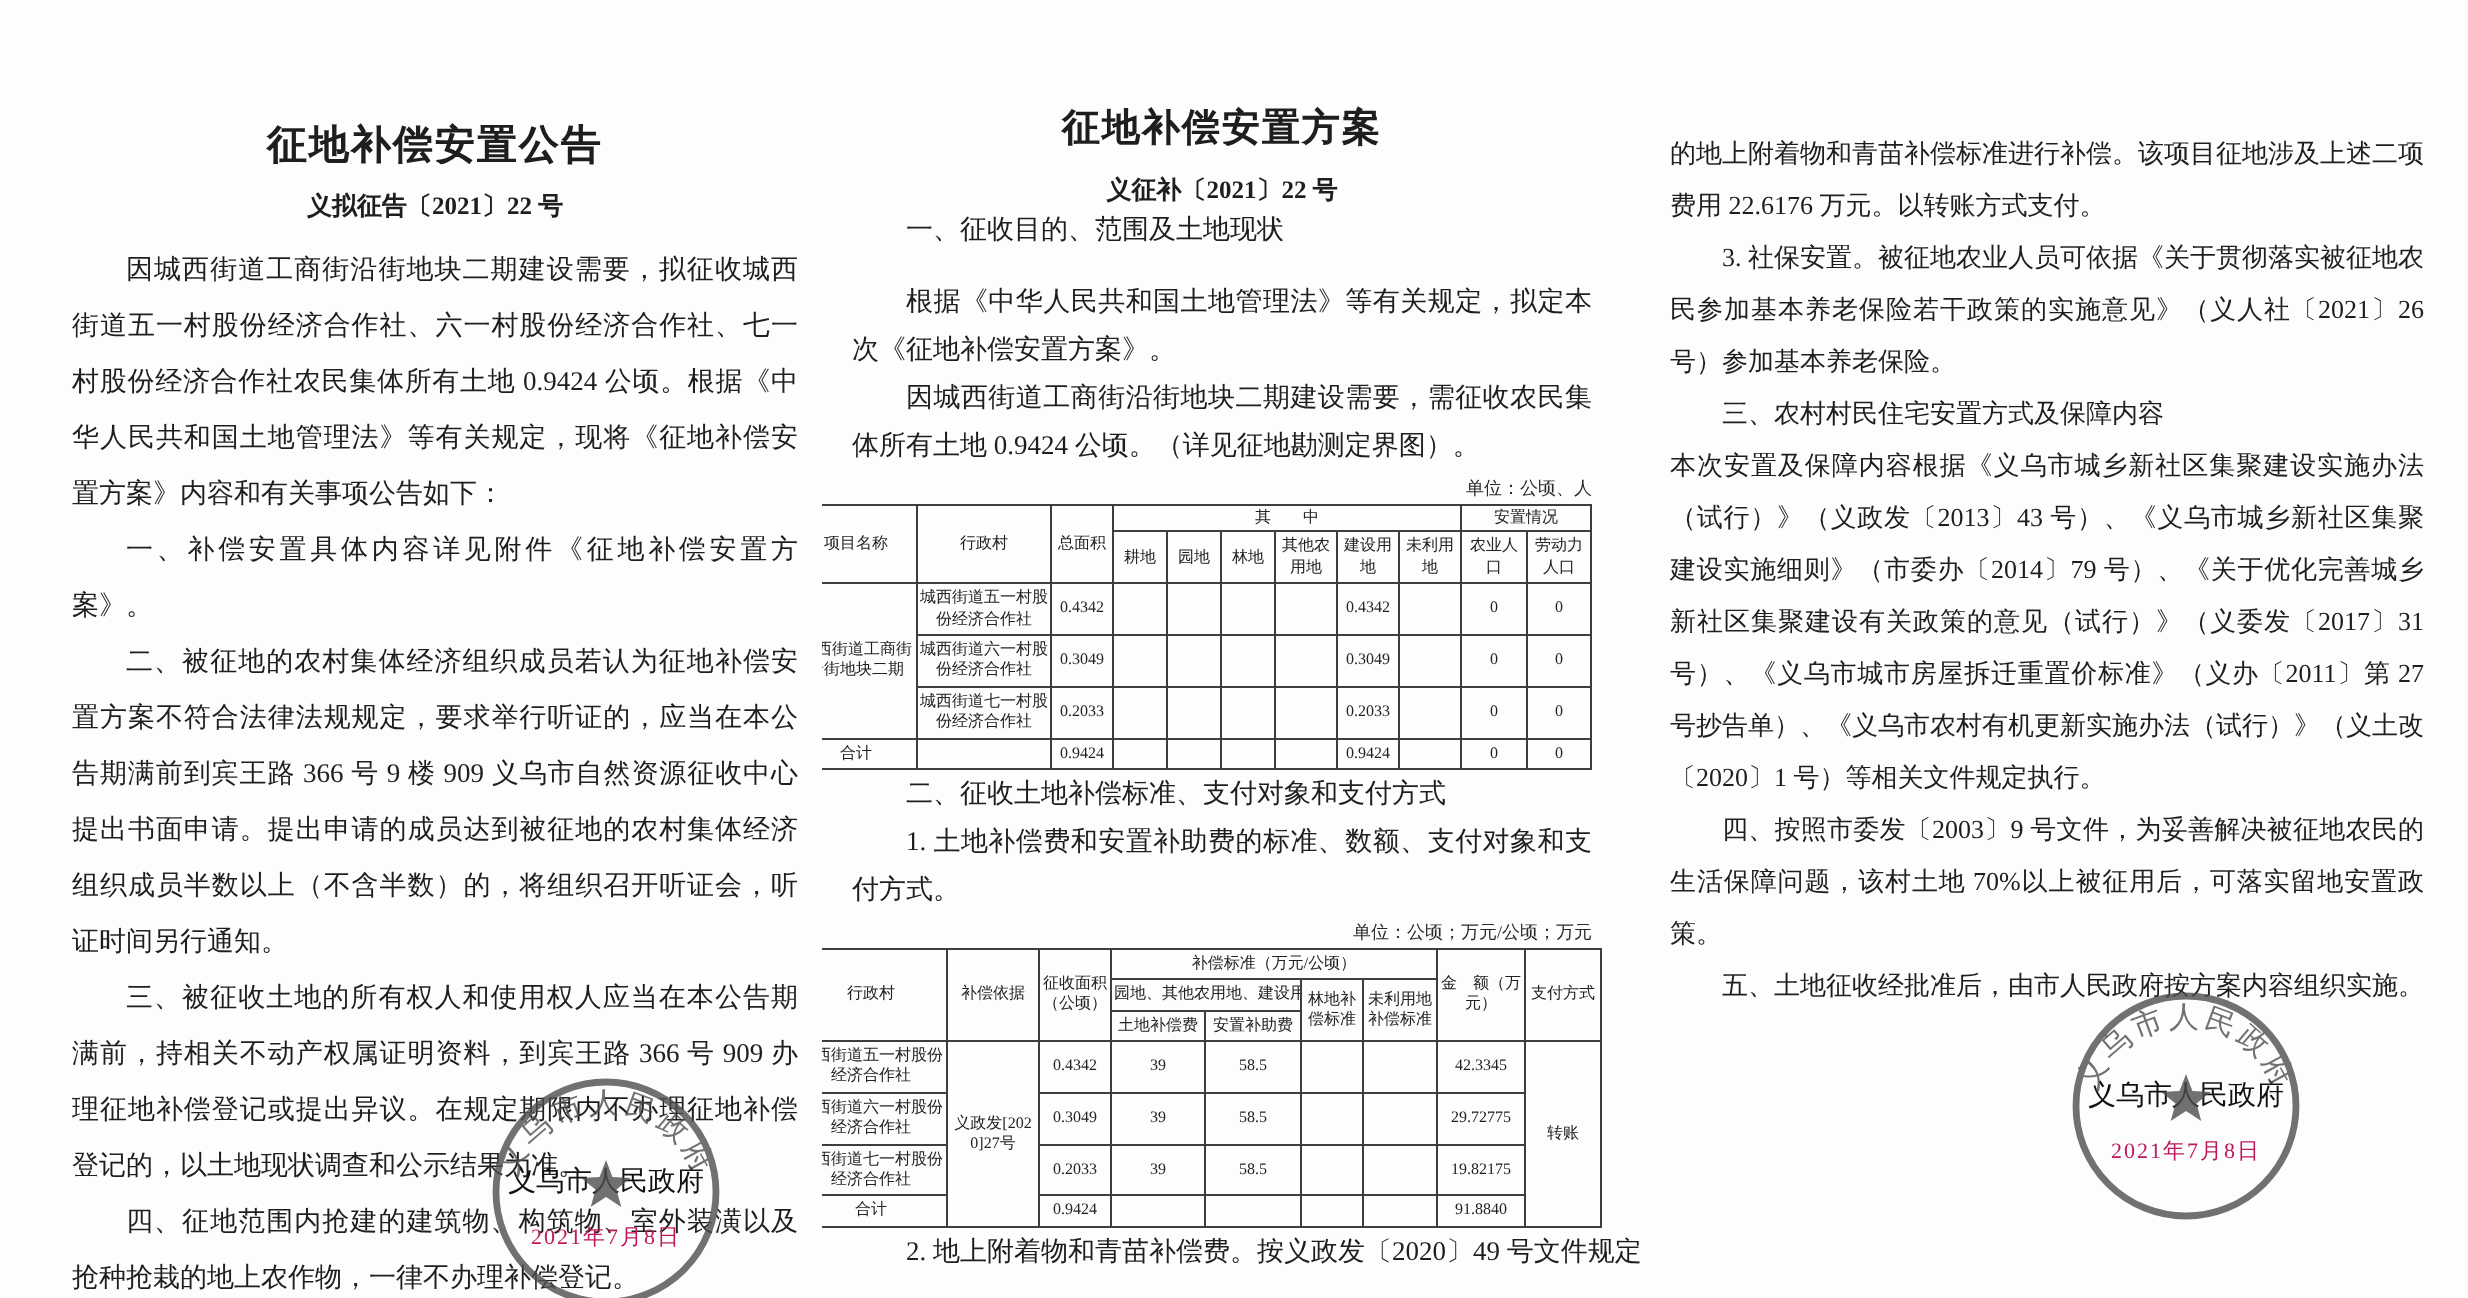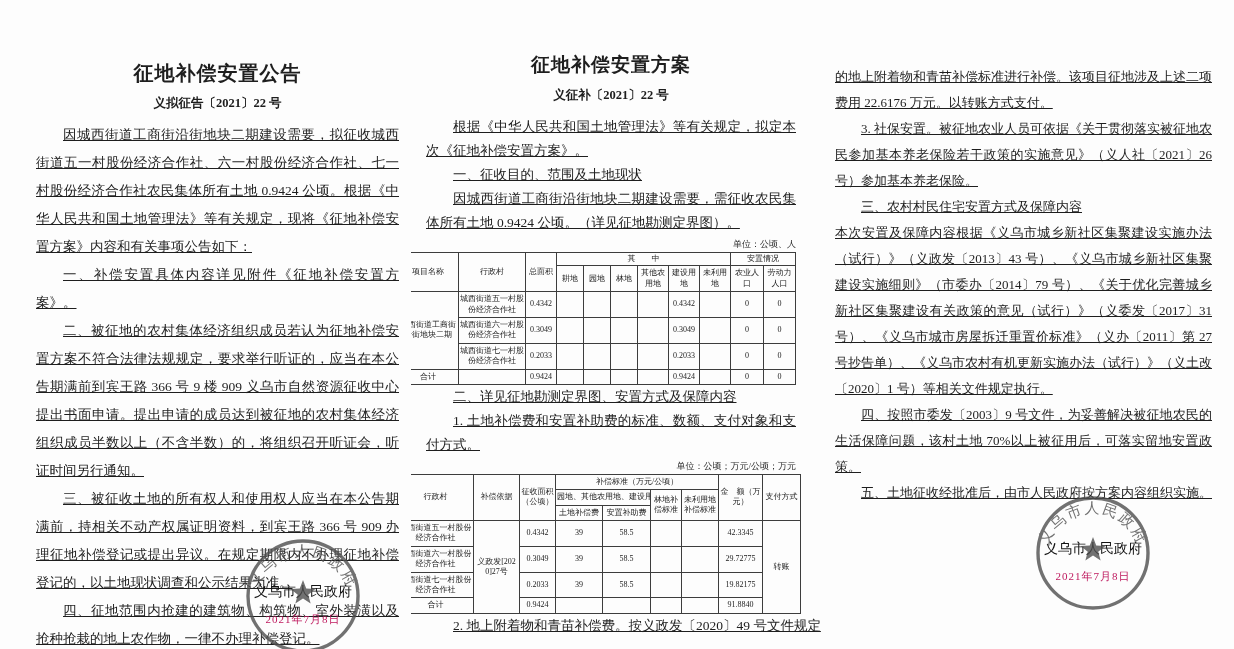--- a/index.html
+++ b/index.html
@@ -10,21 +10,21 @@
   }
   .page{position:absolute;top:0;height:649px;box-sizing:border-box;overflow:hidden;background:transparent;margin-top:40px;}
   #page1{left:0;width:411px;padding:20px 12px 0 36px;}
   #page2{left:411px;width:411px;padding:12px 26px 4px 15px;}
   #page3{left:822px;width:412px;padding:24px 22px 0 13px;}
 
   .doc-title{text-align:center;font-size:20px;font-weight:bold;letter-spacing:1px;line-height:26px;margin:0;}
   #page2 .doc-title{font-size:19px;}
   .doc-no{text-align:center;font-size:12.5px;font-weight:bold;line-height:16px;margin:9px 0 0 0;}
 
-  .bodytext p{margin:0;text-align:justify;text-decoration:underline;}
+  .bodytext p{margin:0;text-align:justify;}
   #page1 .bodytext{font-size:13.5px;line-height:28px;margin-top:10px;}
   #page2 .bodytext{font-size:13.5px;line-height:24px;}
   #page3 .bodytext{font-size:13px;line-height:26px;}
   .ind{text-indent:2em;}
   .noind{text-indent:0;}
   .ind5{text-indent:5em;}
   .nowrap{white-space:nowrap;}
 
   #page2 .intro{margin-top:12px;}
   .unit-line{font-size:9px;line-height:11px;text-align:right;margin-top:4px;color:#2a2a2a;}
@@ -76,22 +76,22 @@
         </text>
         <polygon fill="currentColor" points="60,44 63.23,52.55 72.36,52.98 65.23,58.7 67.64,67.52 60,62.5 52.36,67.52 54.77,58.7 47.64,52.98 56.77,52.55"></polygon>
       </svg>
     </div>
   </div>
 
   <div class="page" id="page2">
     <h1 class="doc-title">征地补偿安置方案</h1>
     <div class="doc-no">义征补〔2021〕22 号</div>
     <div class="bodytext">
+      <p class="ind">一、征收目的、范围及土地现状</p>
       <p class="ind intro">根据《中华人民共和国土地管理法》等有关规定，拟定本次《征地补偿安置方案》。</p>
-      <p class="ind">一、征收目的、范围及土地现状</p>
       <p class="ind">因城西街道工商街沿街地块二期建设需要，需征收农民集体所有土地 0.9424 公顷。（详见征地勘测定界图）。</p>
 
       <div class="unit-line">单位：公顷、人</div>
       <table>
         <colgroup>
           <col style="width:61px">
             <col style="width:67px">
             <col style="width:31px">
           <col style="width:27px">
             <col style="width:27px">
@@ -166,21 +166,21 @@
               <td></td>
               <td></td>
           <td>0.9424</td>
           <td></td>
           <td>0</td>
           <td>0</td>
         </tr>
       </tbody>
         </table>
 
-      <p class="ind s2head">二、详见征地勘测定界图、安置方式及保障内容</p>
+      <p class="ind s2head">二、征收土地补偿标准、支付对象和支付方式</p>
       <p class="ind">1. 土地补偿费和安置补助费的标准、数额、支付对象和支付方式。</p>
 
       <div class="unit-line">单位：公顷；万元/公顷；万元</div>
       <table>
         <colgroup>
           <col style="width:76px">
             <col style="width:46px">
             <col style="width:36px">
           <col style="width:47px">
             <col style="width:48px">

